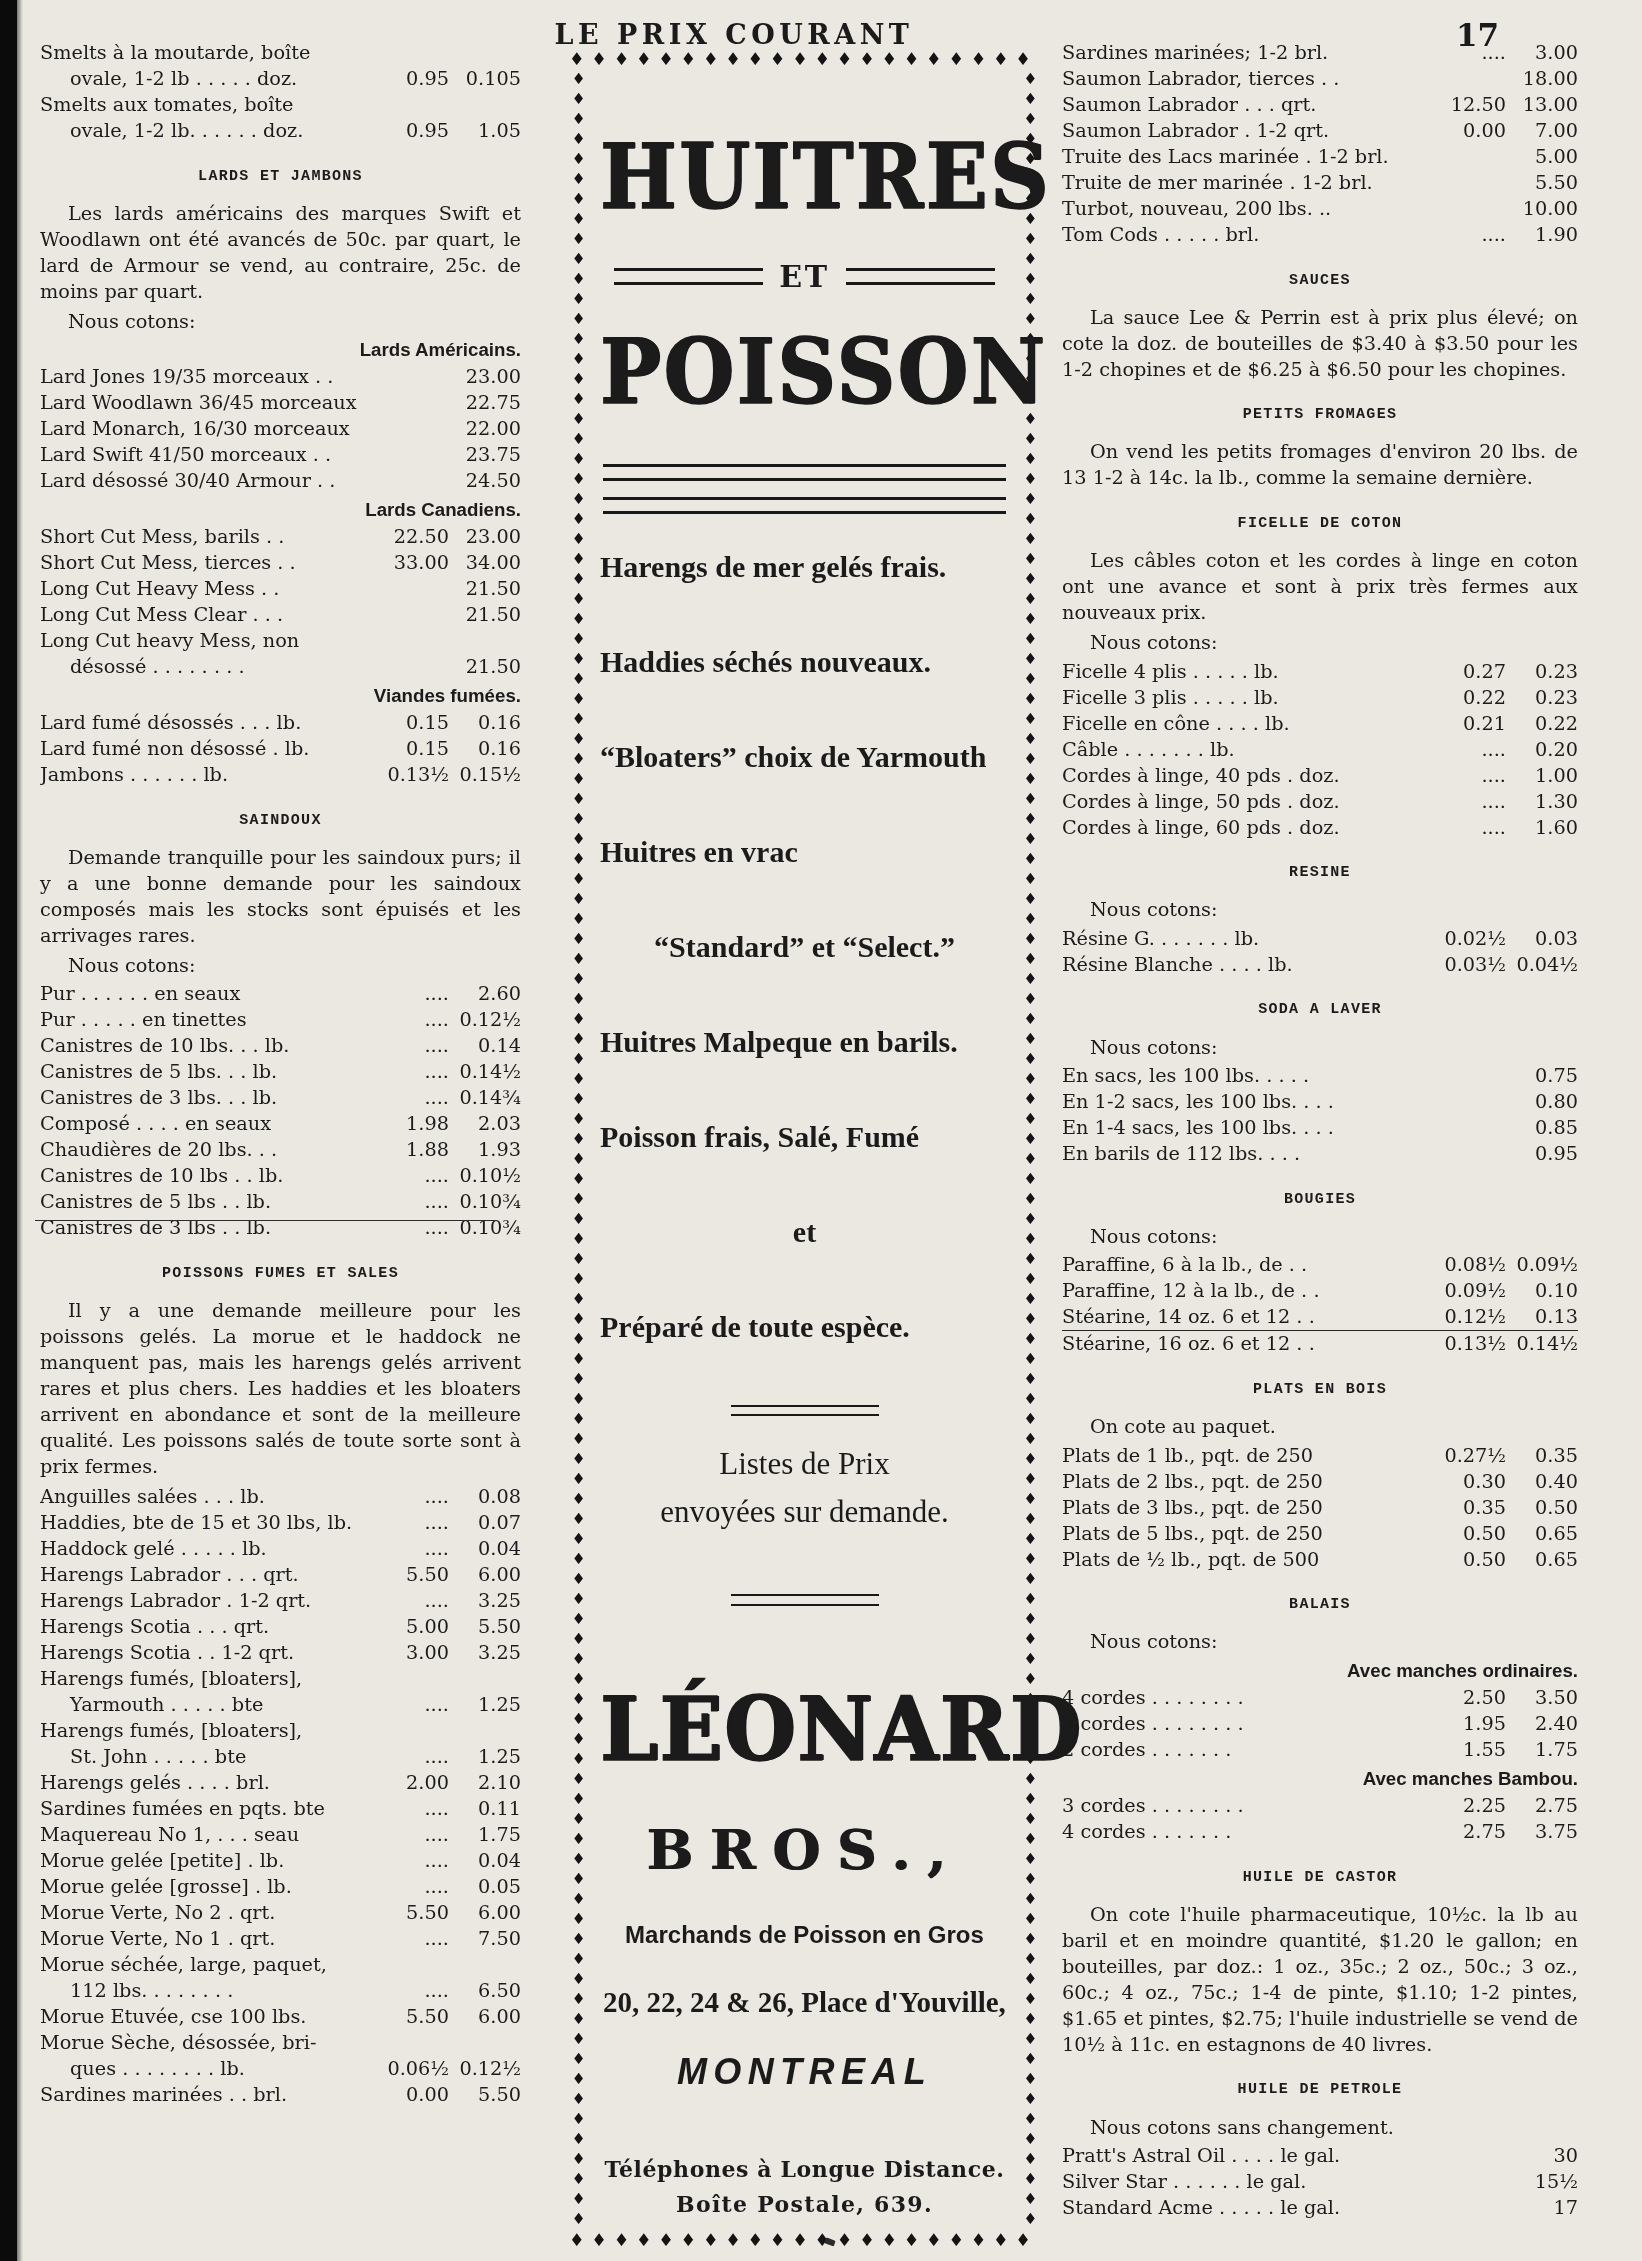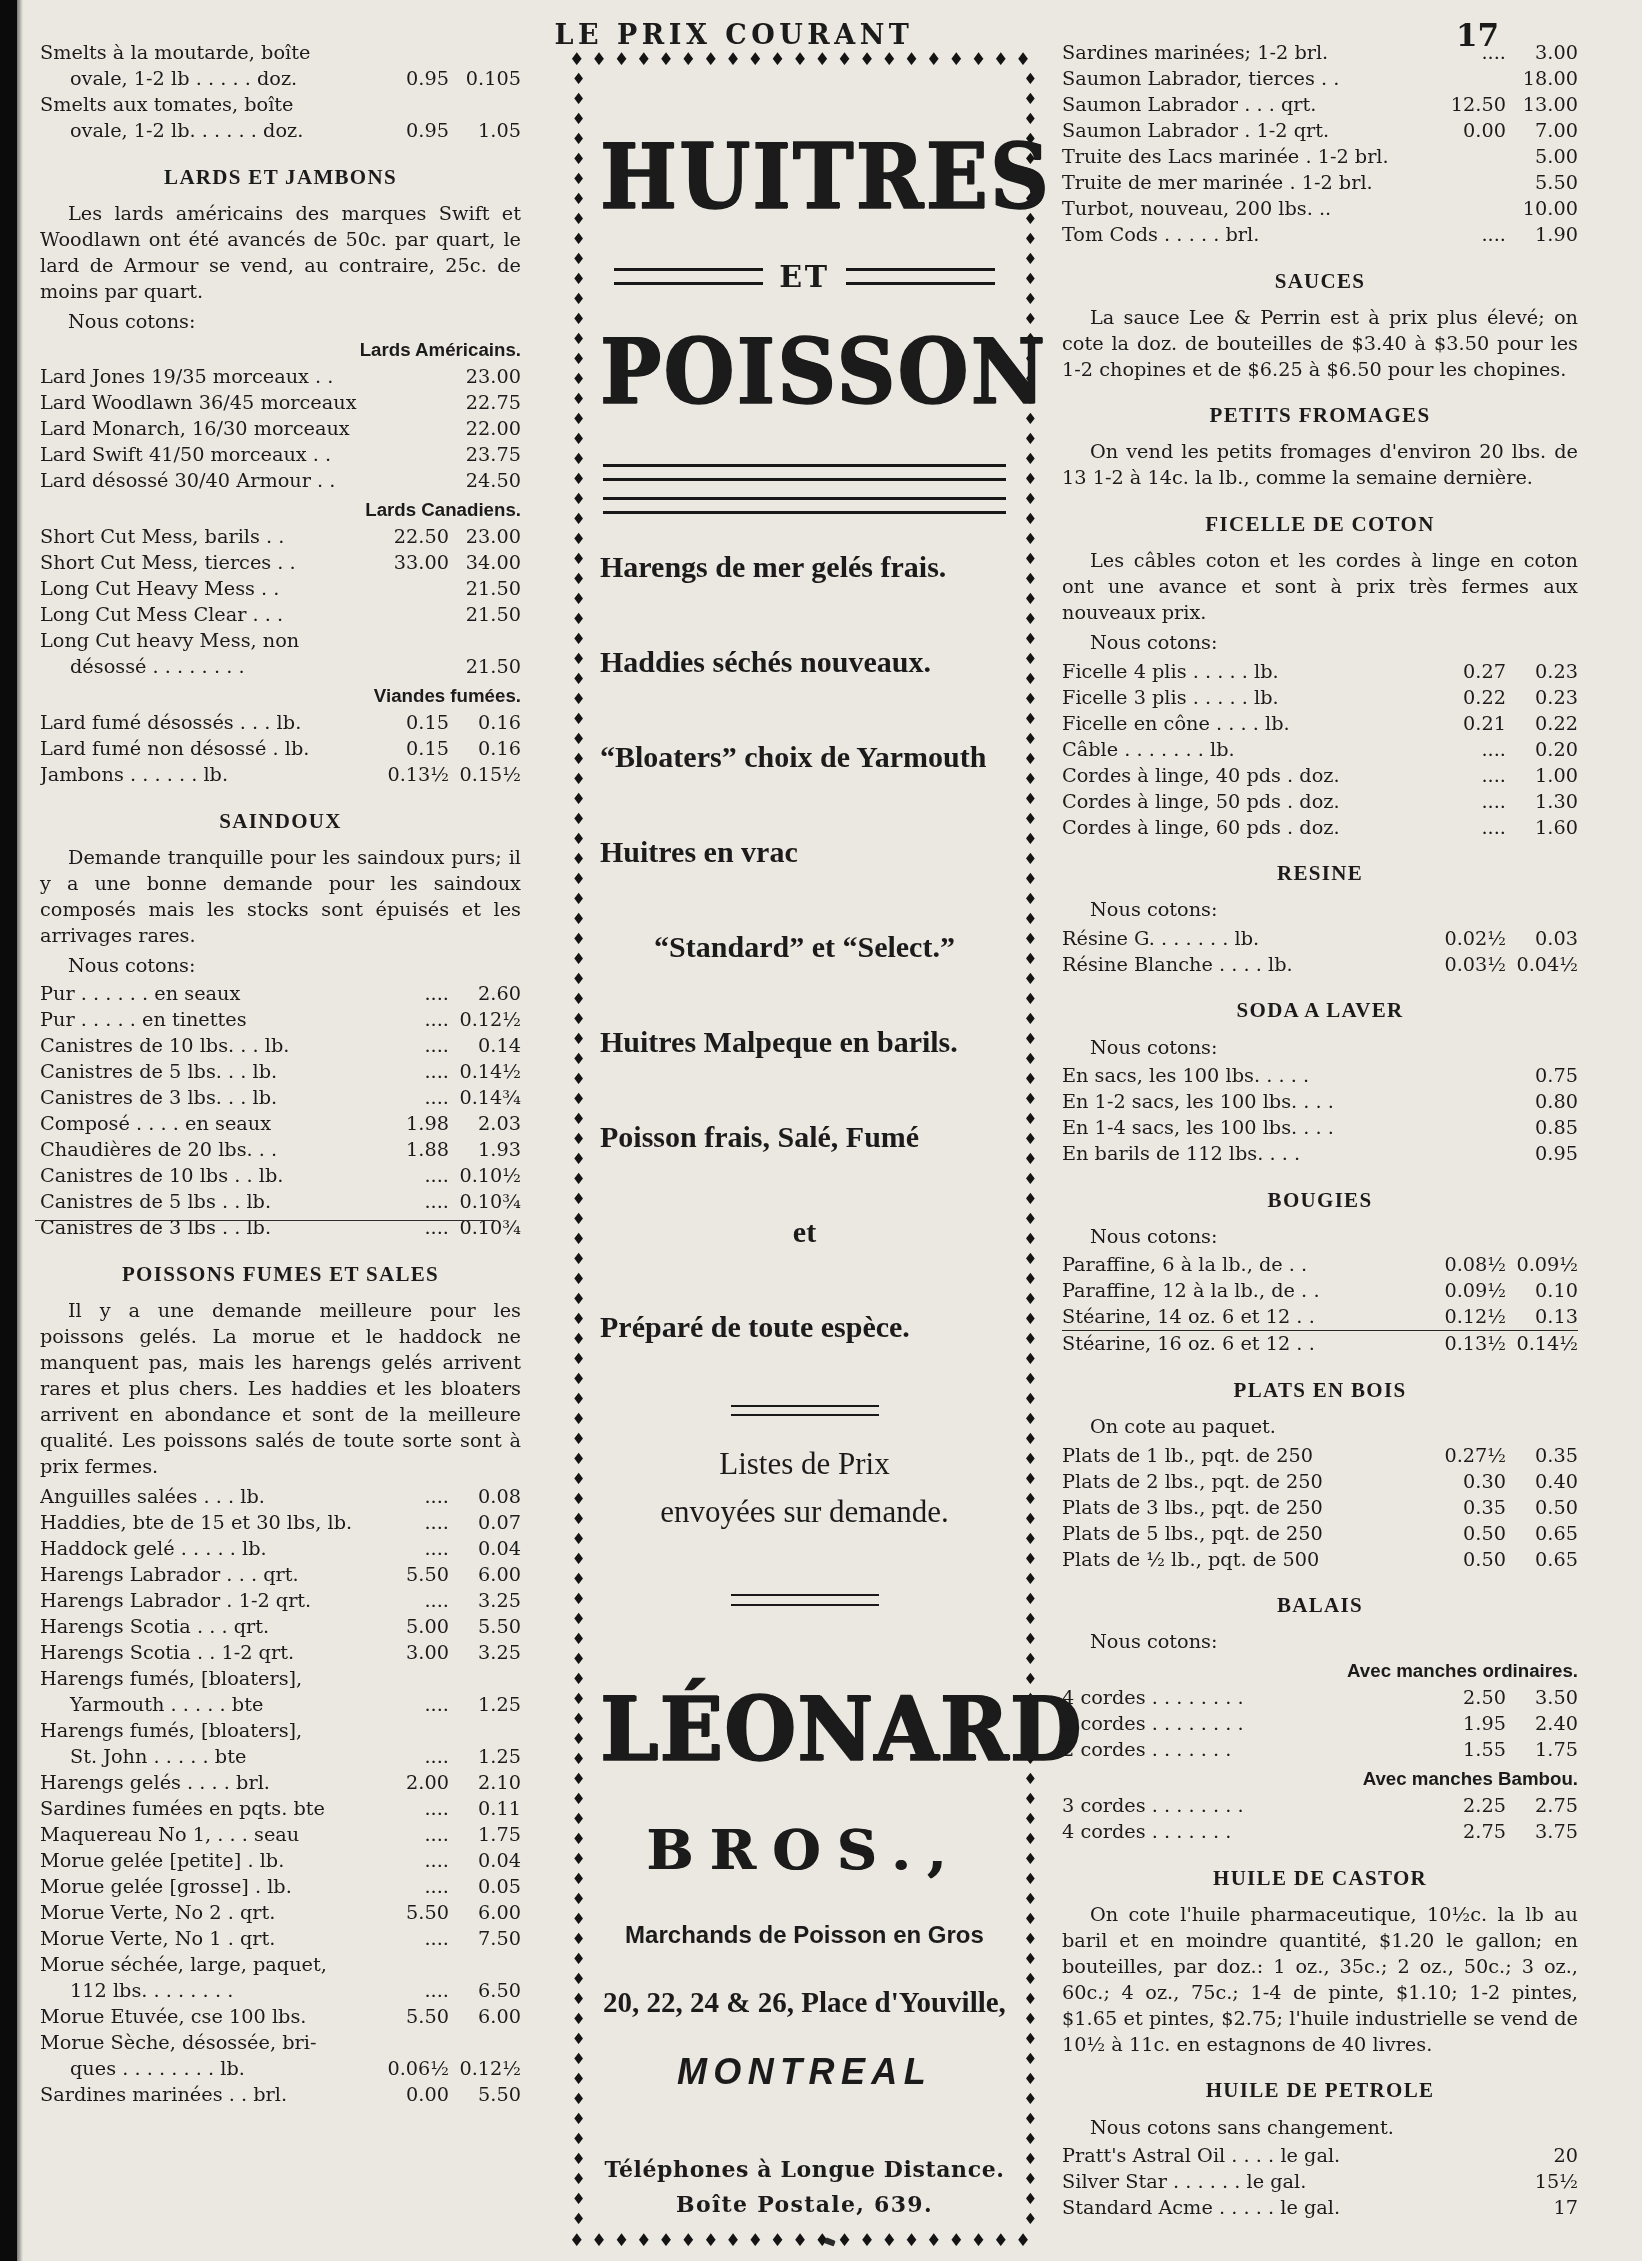--- a/index.html
+++ b/index.html
@@ -26,21 +26,21 @@
 
   .prow{display:flex;white-space:nowrap;font-size:19.3px;line-height:26px;}
   .prow .d{flex:1 1 auto;overflow:hidden;}
   .prow .d.ind{padding-left:30px;}
   .prow .p1{flex:none;width:67px;text-align:right;}
   .prow .p2{flex:none;width:72px;text-align:right;}
   .prow.u{border-bottom:1.9px solid #242424;}
   .prow.ol{position:relative;}
   .prow.ol::after{content:"";position:absolute;left:-5.1px;right:26px;top:4.5px;border-top:1.9px solid #2c2c2c;}
 
-  .sec-h{font-family:Liberation Serif, serif;font-weight:bold;font-size:21px;
+  .sec-h{font-family:Liberation Mono, monospace;font-weight:bold;font-size:15px;
     text-align:center;letter-spacing:1.3px;margin:20.6px 0 11.6px;line-height:24.5px;}
   .sub-h{font-family:"Liberation Sans",sans-serif;font-weight:bold;font-size:18.7px;
     line-height:26px;padding-left:18px;margin:2.6px 0 1.3px;text-align:right;}
   .para{font-size:19.3px;line-height:26px;text-align:justify;text-indent:28px;margin:3.9px 0;}
   .note{font-size:19.3px;line-height:26px;text-indent:28px;margin:2.6px 0;}
 
   
   .ad{position:absolute;left:569px;top:48px;width:471px;height:2204px;}
   .dia-h{position:absolute;left:0;width:100%;height:23px;font-size:17.4px;line-height:23px;
     letter-spacing:0.6px;text-align:center;white-space:nowrap;overflow:hidden;color:#141414;}
@@ -595,21 +595,21 @@
       <span class="p1">2.75</span>
       <span class="p2">3.75</span>
     </div>
     <div class="sec-h">HUILE DE CASTOR</div>
     <p class="para">On cote l'huile pharmaceutique, 10½c. la lb au baril et en moindre quantité, $1.20 le gallon; en bouteilles, par doz.: 1 oz., 35c.; 2 oz., 50c.; 3 oz., 60c.; 4 oz., 75c.; 1-4 de pinte, $1.10; 1-2 pintes, $1.65 et pintes, $2.75; l'huile industrielle se vend de 10½ à 11c. en estagnons de 40 livres.</p>
     <div class="sec-h">HUILE DE PETROLE</div>
     <div class="note">Nous cotons sans changement.</div>
     <div class="prow">
       <span class="d">Pratt's Astral Oil . . . . le gal.</span>
       <span class="p1"></span>
-      <span class="p2">20</span>
+      <span class="p2">30</span>
     </div>
     <div class="prow">
       <span class="d">Silver Star . . . . . . le gal.</span>
       <span class="p1"></span>
       <span class="p2">15½</span>
     </div>
     <div class="prow">
       <span class="d">Standard Acme . . . . . le gal.</span>
       <span class="p1"></span>
       <span class="p2">17</span>

